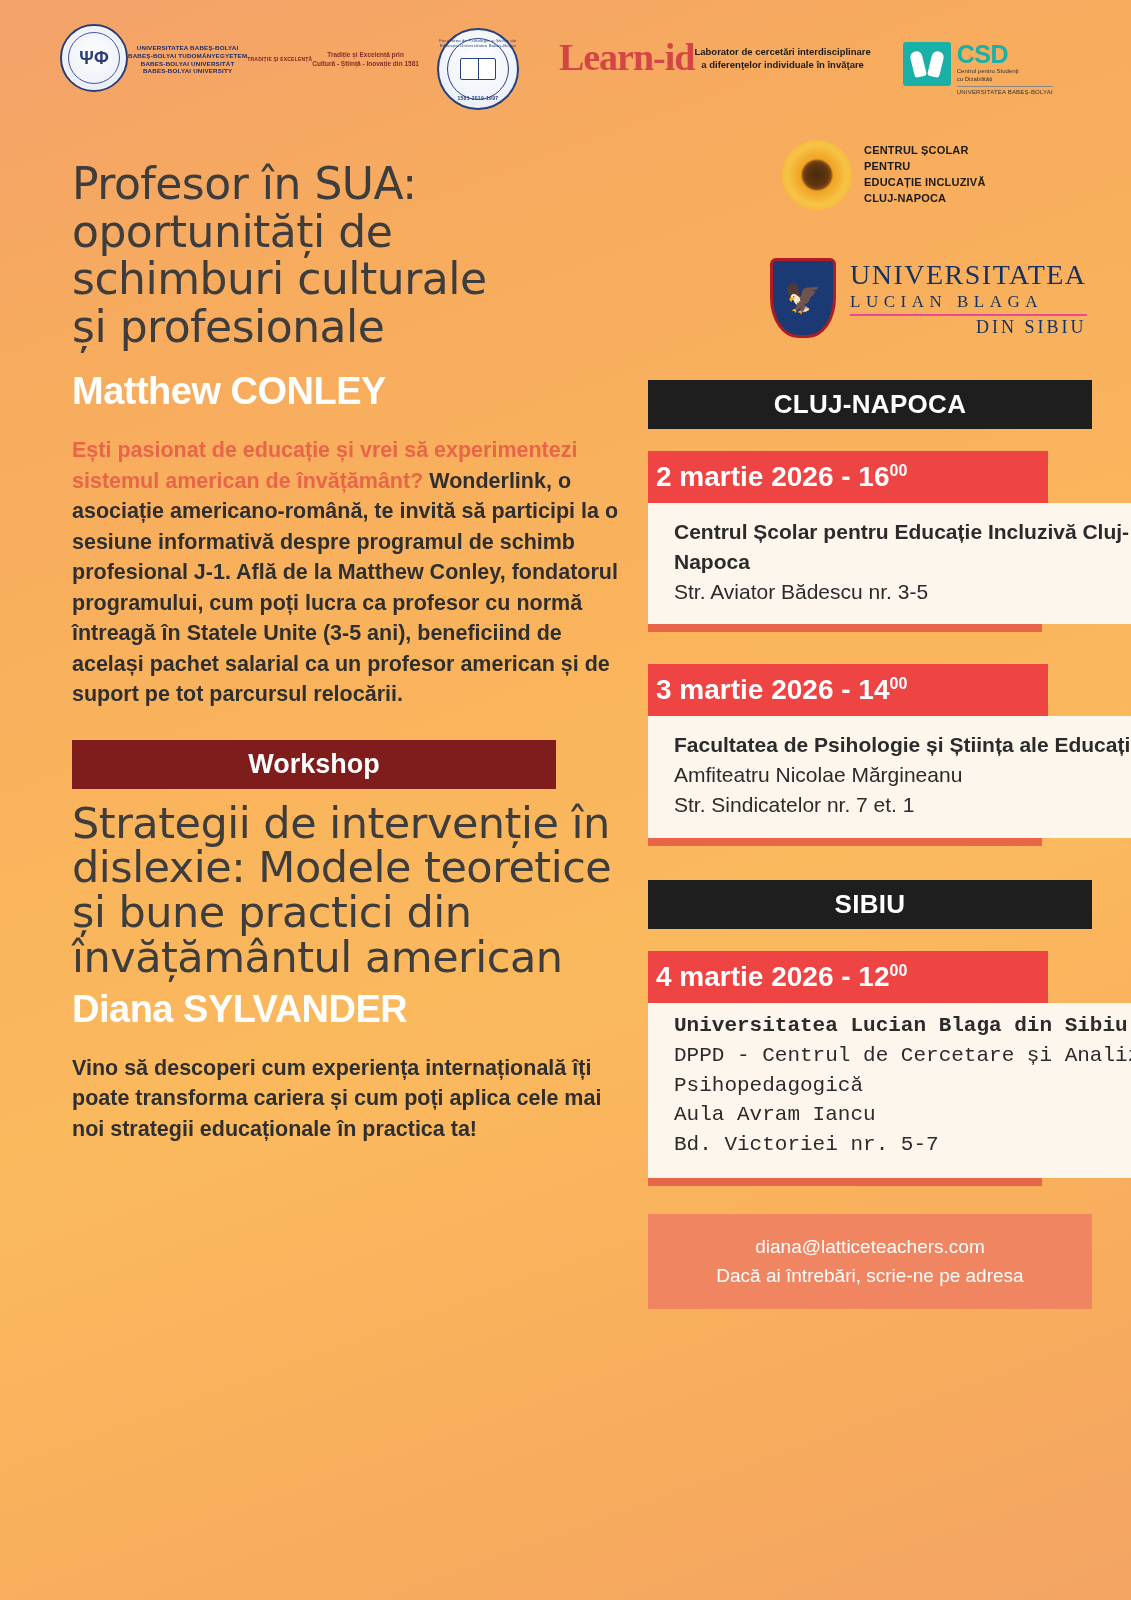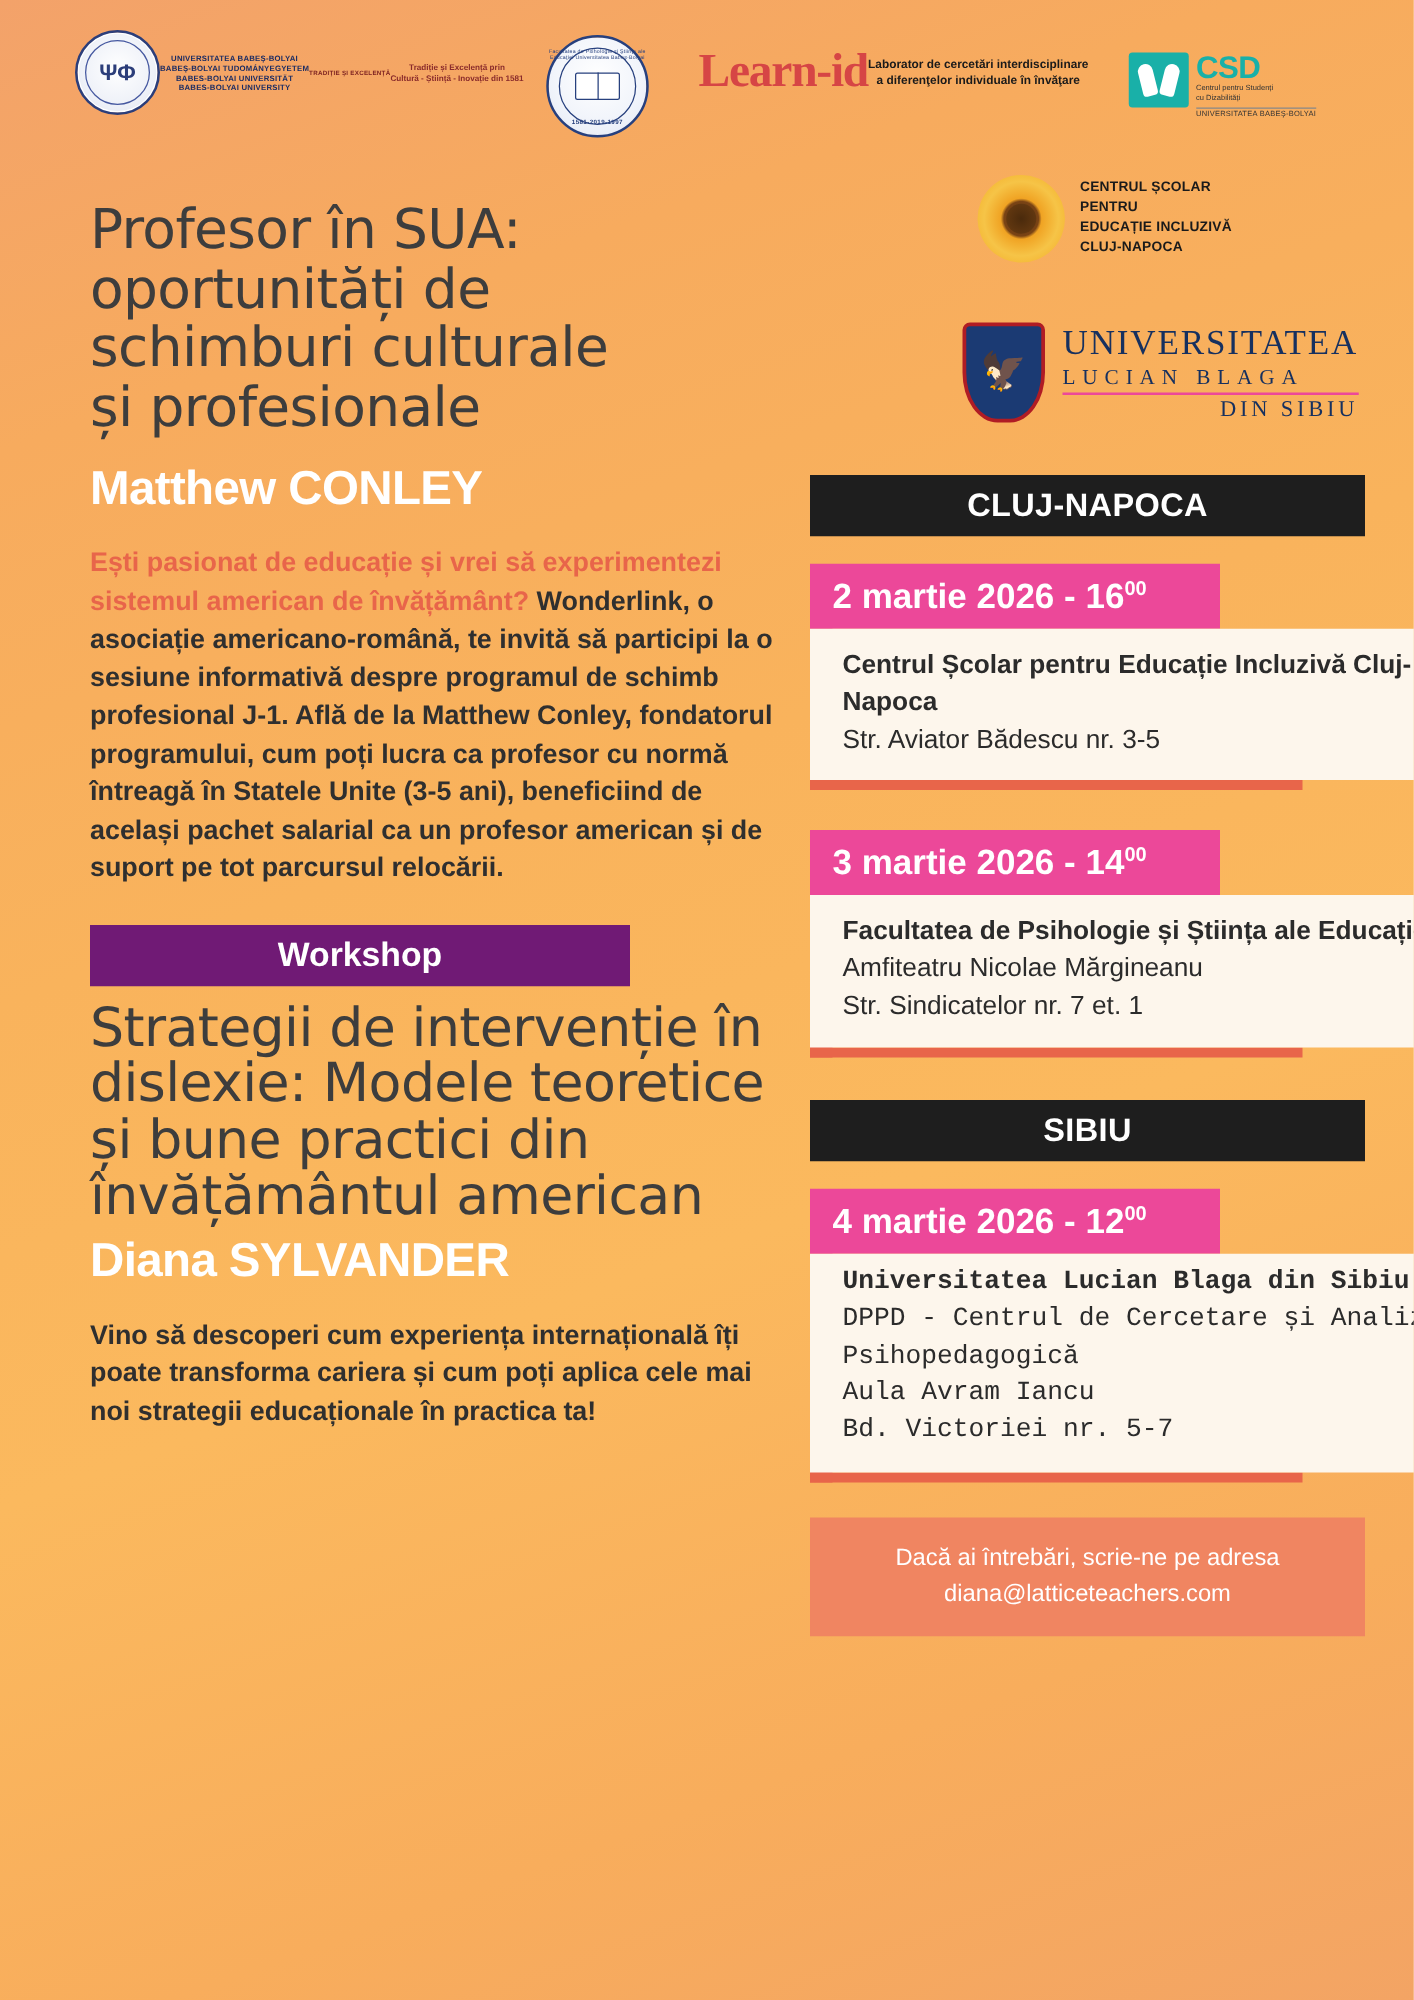--- a/index.html
+++ b/index.html
@@ -357,28 +357,28 @@
     line-height: 1.42;
     font-weight: bold;
     color: #2f2f2f;
     margin-top: 22px;
   }
   .body-text .hl {
     color: #e8654a;
   }
 
   .section-bar {
-    background: #701a75;
+    background: #7f1d1d;
     color: #fff;
     font-size: 27px;
     font-weight: bold;
     text-align: center;
     padding: 9px 0;
     margin-top: 30px;
-    width: 432px;
+    width: 484px;
   }
   .workshop-title {
     font-size: 43px;
     line-height: 1.04;
     color: #3d3d3d;
     font-family: "DejaVu Sans", sans-serif;
     margin-top: 12px;
     letter-spacing: -.5px;
   }
   .speaker2 {
@@ -427,29 +427,29 @@
   }
   .event-card .accent-bottom {
     position: absolute;
     left: -18px;
     right: 50px;
     bottom: -8px;
     height: 8px;
     background: #e8654a;
   }
   .event-date {
-    background: #ec4899;
+    background: #ef4444;
     color: #fff;
     font-size: 28px;
     font-weight: bold;
-    padding: 10px 0 10px 18px;
+    padding: 10px 0 10px 8px;
     position: relative;
     z-index: 2;
     margin-left: -18px;
-    width: 328px;
+    width: 400px;
     box-sizing: border-box;
   }
   .event-date sup {
     font-size: 16px;
     vertical-align: super;
   }
   .event-body {
     background: #fdf6ec;
     padding: 14px 22px 18px 26px;
     position: relative;
@@ -600,18 +600,18 @@
       <div class="event-date"><span>4 martie 2026 - 12</span><sup>00</sup></div>
       <div class="event-body" style="padding-top:8px;font-family:Liberation Mono, monospace;">
         <div class="ven">Universitatea Lucian Blaga din Sibiu</div>
         <div class="addr" style="white-space: pre-line;">DPPD - Centrul de Cercetare și Analiză Psihopedagogică
 Aula Avram Iancu
 Bd. Victoriei nr. 5-7</div>
       </div>
     </div>
 
     <div class="contact-box">
+      <div>diana@latticeteachers.com</div>
       <div>Dacă ai întrebări, scrie-ne pe adresa</div>
-      <div>diana@latticeteachers.com</div>
     </div>
   </div>
 
 </div>
 
 </body></html>

